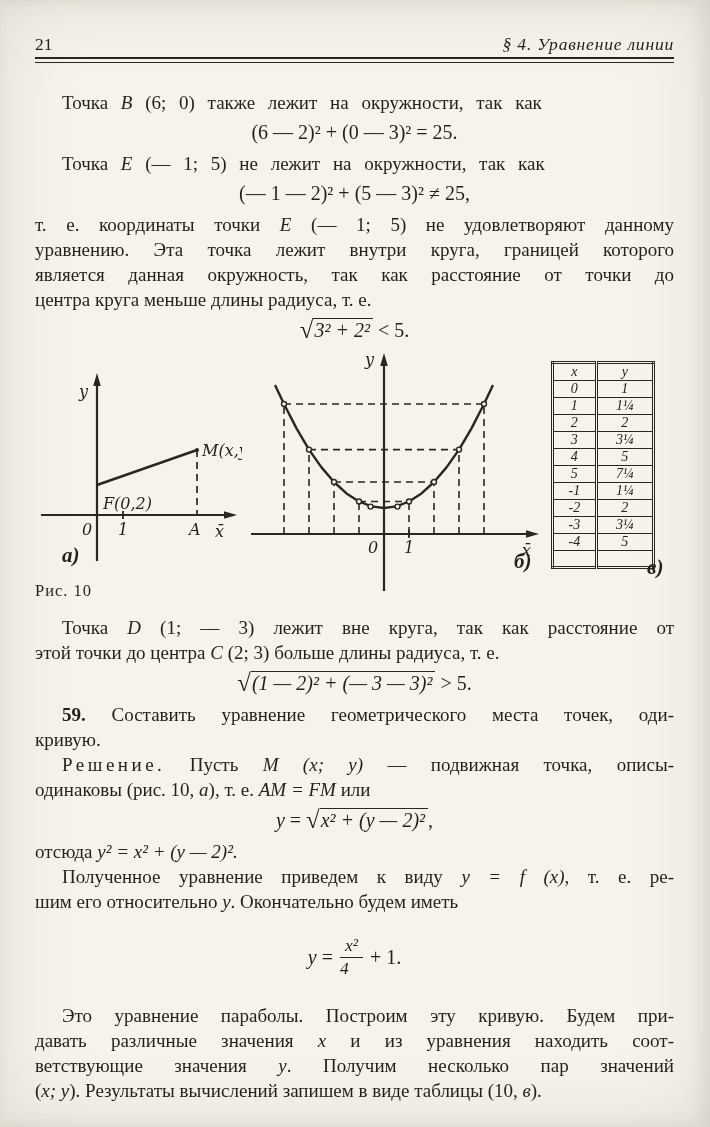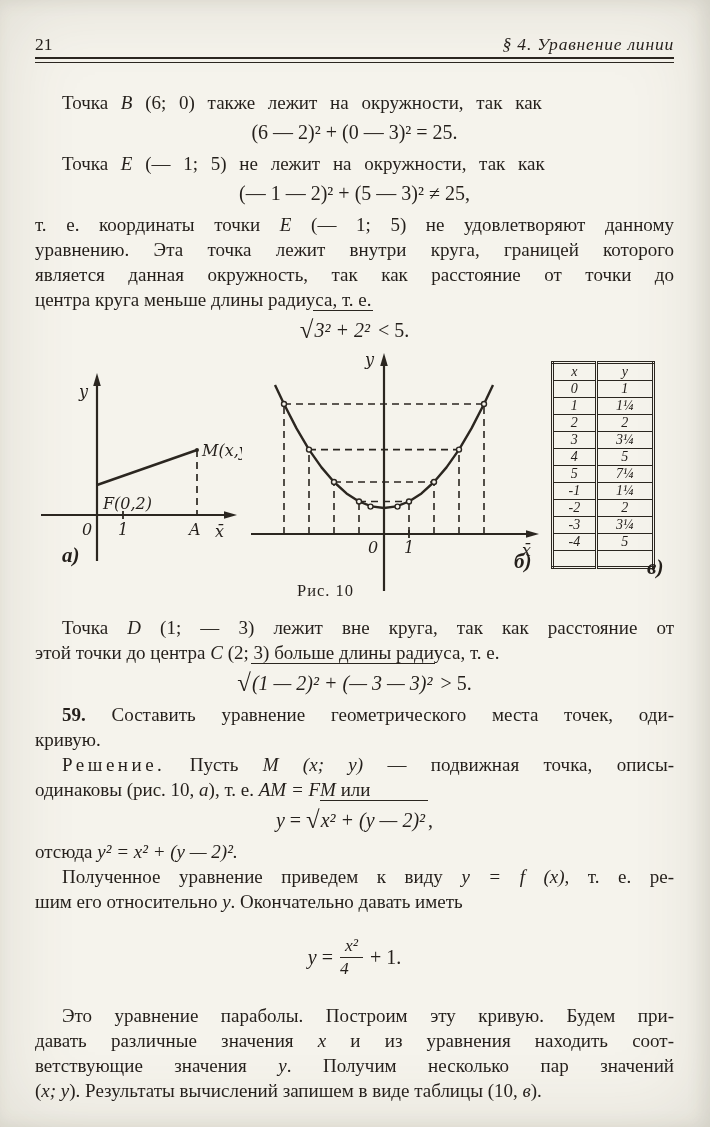--- a/index.html
+++ b/index.html
@@ -24,33 +24,33 @@
   .tline.just{text-align:justify;text-align-last:justify;}
   .tline.wide{word-spacing:.42em;}
   .tline.indent{text-indent:27px;}
   .i{font-style:italic;}
   .b{font-weight:bold;}
   .sp{letter-spacing:3.5px;}
   
   .formula{text-align:center;font-size:20px;margin:4px 0 6px;line-height:26px;}
   .formula.big{margin:8px 0 7px;}
   .rad{font-size:124%;position:relative;top:1px;}
-  .vinc{border-top:1.8px solid #2b2620;padding:8px 3px 0 1px;font-style:italic;}
+  .vinc{border-top:1.8px solid #2b2620;padding:0 3px 0 1px;font-style:italic;}
   .frac{display:inline-block;vertical-align:middle;text-align:left;font-size:17.5px;line-height:1.12;font-style:italic;position:relative;top:-2px;margin:16px 2px;}
   .frac .num{display:block;border-bottom:1.7px solid #2b2620;padding:0 5px 1px;}
   .frac .den{display:block;padding-top:1px;}
   
   .figure{position:relative;height:252px;margin-top:6px;}
   .figure svg{position:absolute;}
   svg line,svg path{stroke:#2b2620;fill:none;}
   svg polygon{fill:#2b2620;stroke:none;}
   svg text{font-family:"DejaVu Serif","Liberation Serif",serif;font-style:italic;fill:#241f1b;font-size:16px;}
   .dash{stroke-dasharray:7 5;}
   .sub{position:absolute;font-style:italic;font-weight:bold;font-size:21px;}
-  .figcap{position:absolute;left:12px;right:70px;top:232px;text-align:center;font-size:16.5px;letter-spacing:1px;}
+  .figcap{position:absolute;left:0;right:70px;top:232px;text-align:left;font-size:16.5px;letter-spacing:1px;}
   .vwrap{position:absolute;left:516px;top:12px;width:104px;}
   table.vtable{border-collapse:collapse;width:100%;border:3px double #2b2620;font-style:italic;font-size:14px;}
   table.vtable td{border:1.4px solid #2b2620;text-align:center;height:15.4px;padding:0 2px;}
   table.vtable td:first-child{border-right:3px double #2b2620;}
   tr[data-name="table-header-row"] td{height:16px;}
 </style>
 </head>
 <body>
 
 <div class="page" data-name="book-page">
@@ -219,21 +219,21 @@
       <div class="tline indent just" data-name="text-line"><span class="sp" data-name="text-segment">Решение.</span><span data-name="text-segment"> Пусть </span><span class="i" data-name="text-segment">M (x; y)</span><span data-name="text-segment"> — подвижная точка, описы-</span></div>
       <div class="tline" data-name="text-line"><span data-name="text-segment">одинаковы (рис. 10, </span><span class="i" data-name="text-segment">а</span><span data-name="text-segment">), т. е. </span><span class="i" data-name="text-segment">AM = FM</span><span data-name="text-segment"> или</span></div>
     </div>
   <div class="formula" data-name="formula-distance"><span class="i" data-name="text-segment">y</span><span data-name="text-segment"> = </span><span data-name="radical"><span class="rad">√</span><span class="vinc">x² + (y — 2)²</span></span><span data-name="text-segment">,</span></div>
 
   <div class="para" data-name="paragraph-otsuda">
       <div class="tline" data-name="text-line"><span data-name="text-segment">отсюда </span><span class="i" data-name="text-segment">y² = x² + (y — 2)².</span></div>
     </div>
   <div class="para" data-name="paragraph-poluchennoe">
       <div class="tline indent just" data-name="text-line"><span data-name="text-segment">Полученное уравнение приведем к виду </span><span class="i" data-name="text-segment">y = f (x)</span><span data-name="text-segment">, т. е. ре-</span></div>
-      <div class="tline" data-name="text-line"><span data-name="text-segment">шим его относительно </span><span class="i" data-name="text-segment">y</span><span data-name="text-segment">. Окончательно давать иметь</span></div>
+      <div class="tline" data-name="text-line"><span data-name="text-segment">шим его относительно </span><span class="i" data-name="text-segment">y</span><span data-name="text-segment">. Окончательно будем иметь</span></div>
     </div>
   <div class="formula big" data-name="formula-parabola"><span class="i" data-name="text-segment">y</span><span data-name="text-segment"> = </span><span class="frac" data-name="fraction"><span class="num">x²</span><span class="den">4</span></span><span data-name="text-segment"> + 1.</span></div>
 
   <div class="para" data-name="paragraph-eto-uravnenie">
       <div class="tline indent just" data-name="text-line"><span data-name="text-segment">Это уравнение параболы. Построим эту кривую. Будем при-</span></div>
       <div class="tline just" data-name="text-line"><span data-name="text-segment">давать различные значения </span><span class="i" data-name="text-segment">x</span><span data-name="text-segment"> и из уравнения находить соот-</span></div>
       <div class="tline just" data-name="text-line"><span data-name="text-segment">ветствующие значения </span><span class="i" data-name="text-segment">y</span><span data-name="text-segment">. Получим несколько пар значений</span></div>
       <div class="tline" data-name="text-line"><span data-name="text-segment">(</span><span class="i" data-name="text-segment">x; y</span><span data-name="text-segment">). Результаты вычислений запишем в виде таблицы (10, </span><span class="i" data-name="text-segment">в</span><span data-name="text-segment">).</span></div>
     </div>
 

